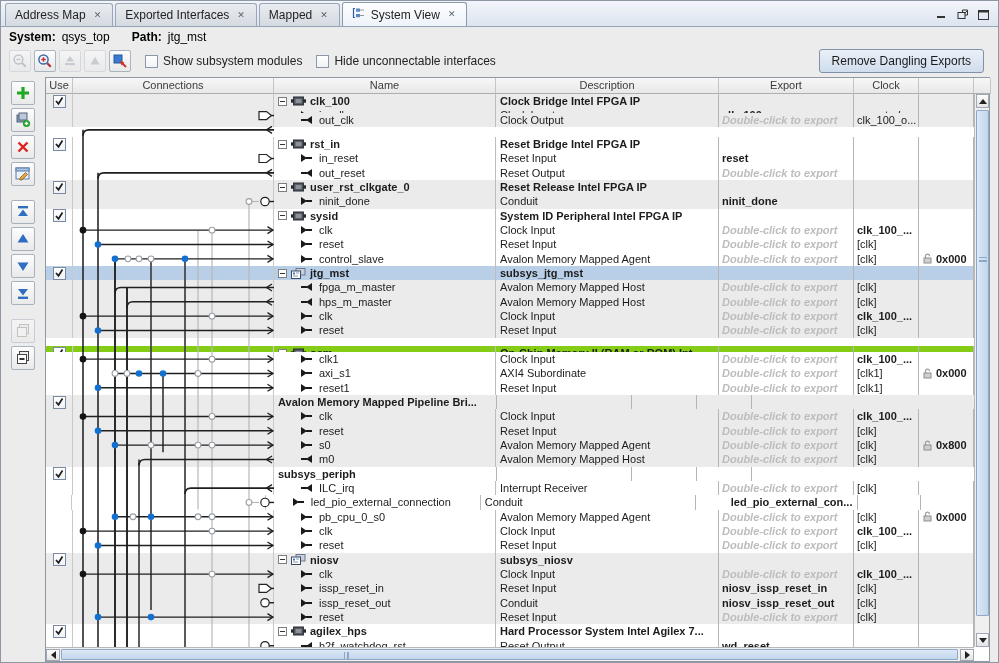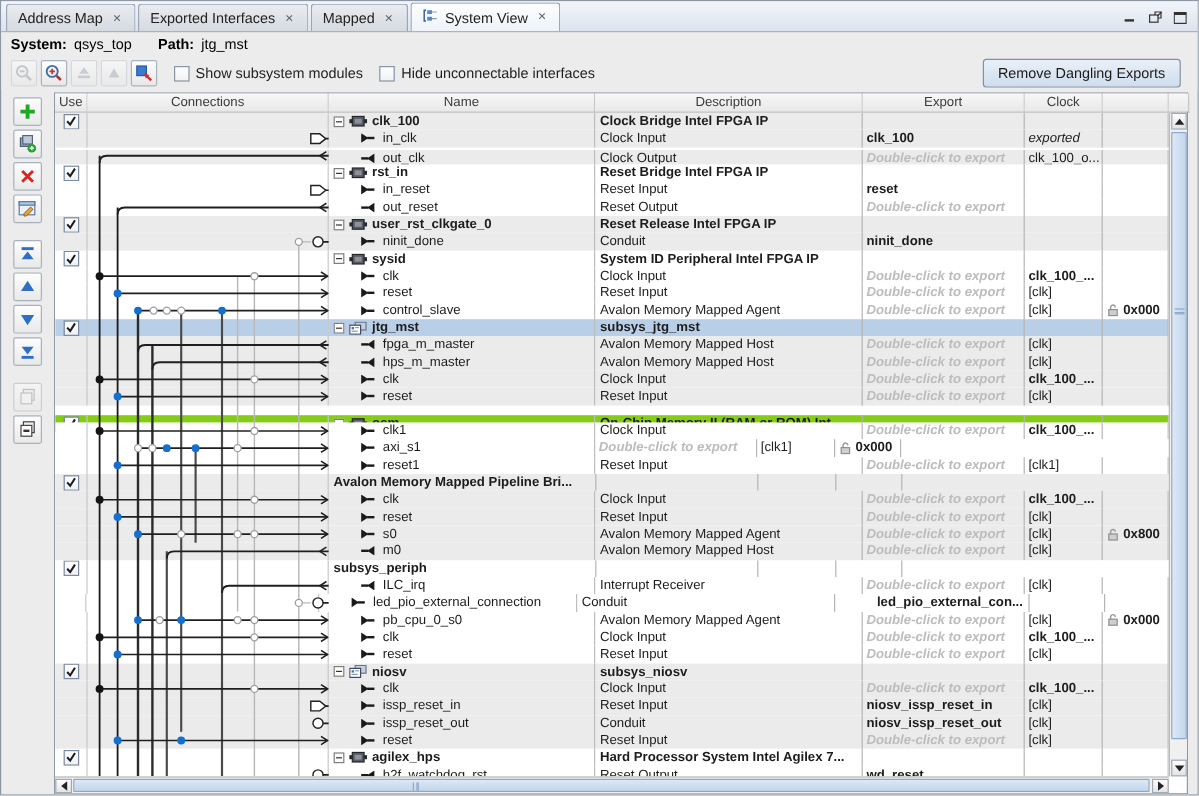--- a/index.html
+++ b/index.html
@@ -304,21 +304,21 @@
             <span>Clock Input</span>
           </div>
           <div class="cell c4" style="width: 135px; padding-left: 3px;">
             <span class="bold">clk_100</span>
           </div>
           <div class="cell c5" style="width: 65px; padding-left: 3px;">
             <span class="clk-bi">exported</span>
           </div>
           <div class="cell c6" style="width: 55px; padding-left: 4px; gap: 4px;"></div>
         </div>
-        <div class="row" style="top: 31px; height: 14.33px; background: rgb(235, 235, 235);">
+        <div class="row" style="top: 19px; height: 14.33px; background: rgb(235, 235, 235);">
           <div class="cell c0" style="width: 27px; justify-content: center;"></div>
           <div class="cell c1" style="width: 201px;"></div>
           <div class="cell c2 namecell" style="width: 222px; padding-left: 26px;">
             <span style="display: flex;">
               <svg width="15" height="8" style="flex:none">
                 <rect x="1" y="3" width="6" height="2" fill="#1a1a1a"></rect>
                 <polygon points="12,0 6,4 12,8" fill="#1a1a1a"></polygon>
               </svg>
             </span>
             <span class="lbl">out_clk</span>
@@ -734,20 +734,23 @@
           <div class="cell c0" style="width: 27px; justify-content: center;"></div>
           <div class="cell c1" style="width: 201px;"></div>
           <div class="cell c2 namecell" style="width: 222px; padding-left: 26px;">
             <span style="display: flex;">
               <svg width="15" height="8" style="flex:none">
                 <polygon points="1,0 7,4 1,8" fill="#1a1a1a"></polygon>
                 <rect x="6" y="3" width="6" height="2" fill="#1a1a1a"></rect>
               </svg>
             </span>
             <span class="lbl">axi_s1</span>
+          </div>
+          <div class="cell c3" style="width: 223px; padding-left: 4px;">
+            <span>AXI4 Subordinate</span>
           </div>
           <div class="cell c4" style="width: 135px; padding-left: 3px;">
             <span class="ph">Double-click to export</span>
           </div>
           <div class="cell c5" style="width: 65px; padding-left: 3px;">
             <span class="">[clk1]</span>
           </div>
           <div class="cell c6" style="width: 55px; padding-left: 4px; gap: 4px;">
             <span style="display: flex;">
               <svg width="9" height="11" style="flex:none">

